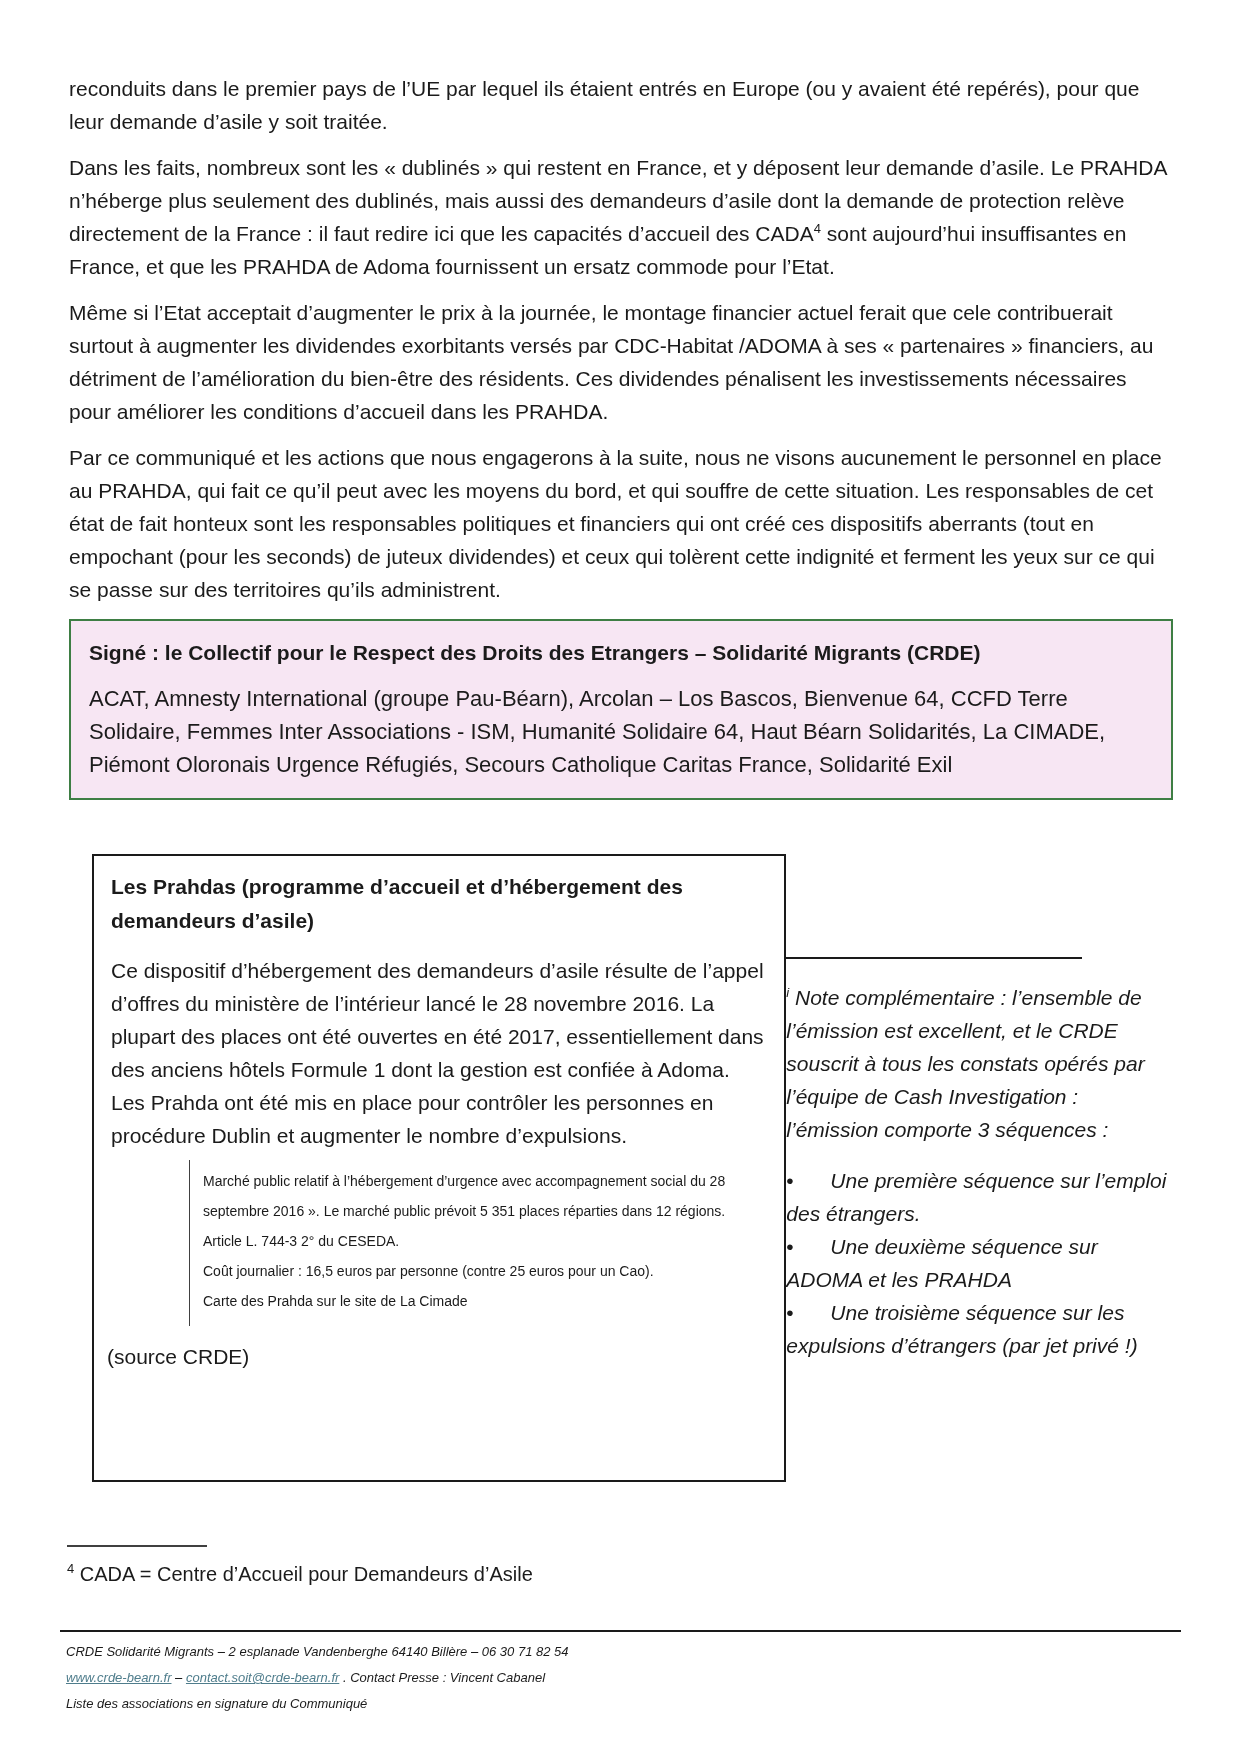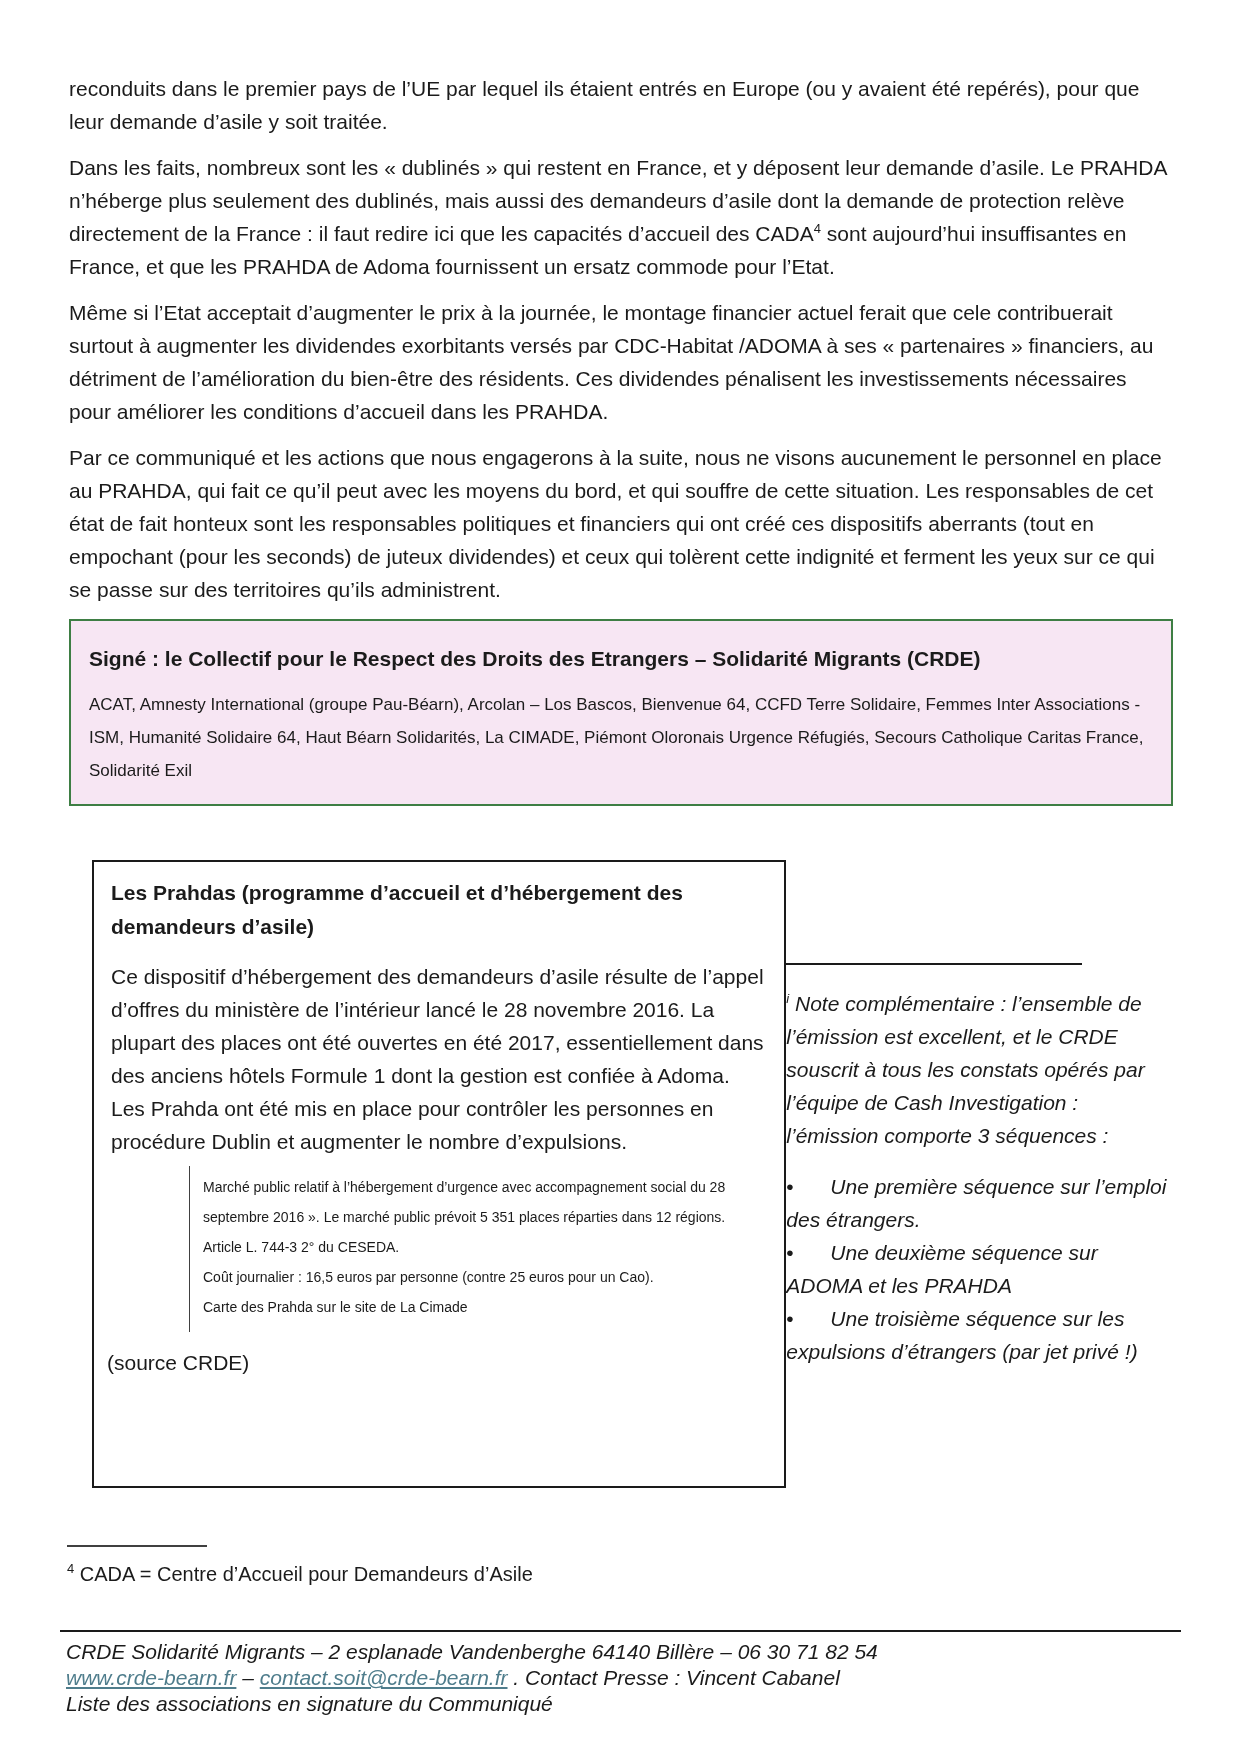--- a/index.html
+++ b/index.html
@@ -21,29 +21,29 @@
     font-size:21px;line-height:33px;
     margin:0 0 13px 0;
     text-align:left;
   }
   sup.fn{font-size:13px;line-height:0;vertical-align:super;}
   
   .signed-box{
     box-sizing:border-box;
     border:2px solid var(--green,#3e7e44);
     background:var(--pink,#f7e6f3);
-    padding:21px 18px 17px 18px;
+    padding:15px 18px 17px 18px;
     margin-top:5px;
   }
   .signed-box .title{
     font-size:21px;line-height:33px;font-weight:bold;
     margin:0 0 13px 0;
   }
   .signed-box .names{
-    font-size:17px;line-height:33px;margin:0;
+    font-size:22px;line-height:33px;margin:0;
   }
   
   .columns{
     display:flex;
     justify-content:space-between;
     margin-top:54px;
   }
   .prahdas-box{
     box-sizing:border-box;
     width:744px;
@@ -103,21 +103,21 @@
     font-size:20px;line-height:28px;margin:0;
   }
   
   .footer{
     position:absolute;
     top:1630px;left:60px;width:1121px;
     border-top:2px solid #1a1a1a;
     padding:7px 0 0 6px;
     box-sizing:border-box;
     font-style:italic;
-    font-size:21px;line-height:26px;
+    font-size:13px;line-height:26px;
   }
   .footer p{margin:0;}
   .footer a{
     color:var(--link,#4f7d8c);
     text-decoration:underline;
     font-style:italic;
   }
 </style>
 </head>
 <body>

